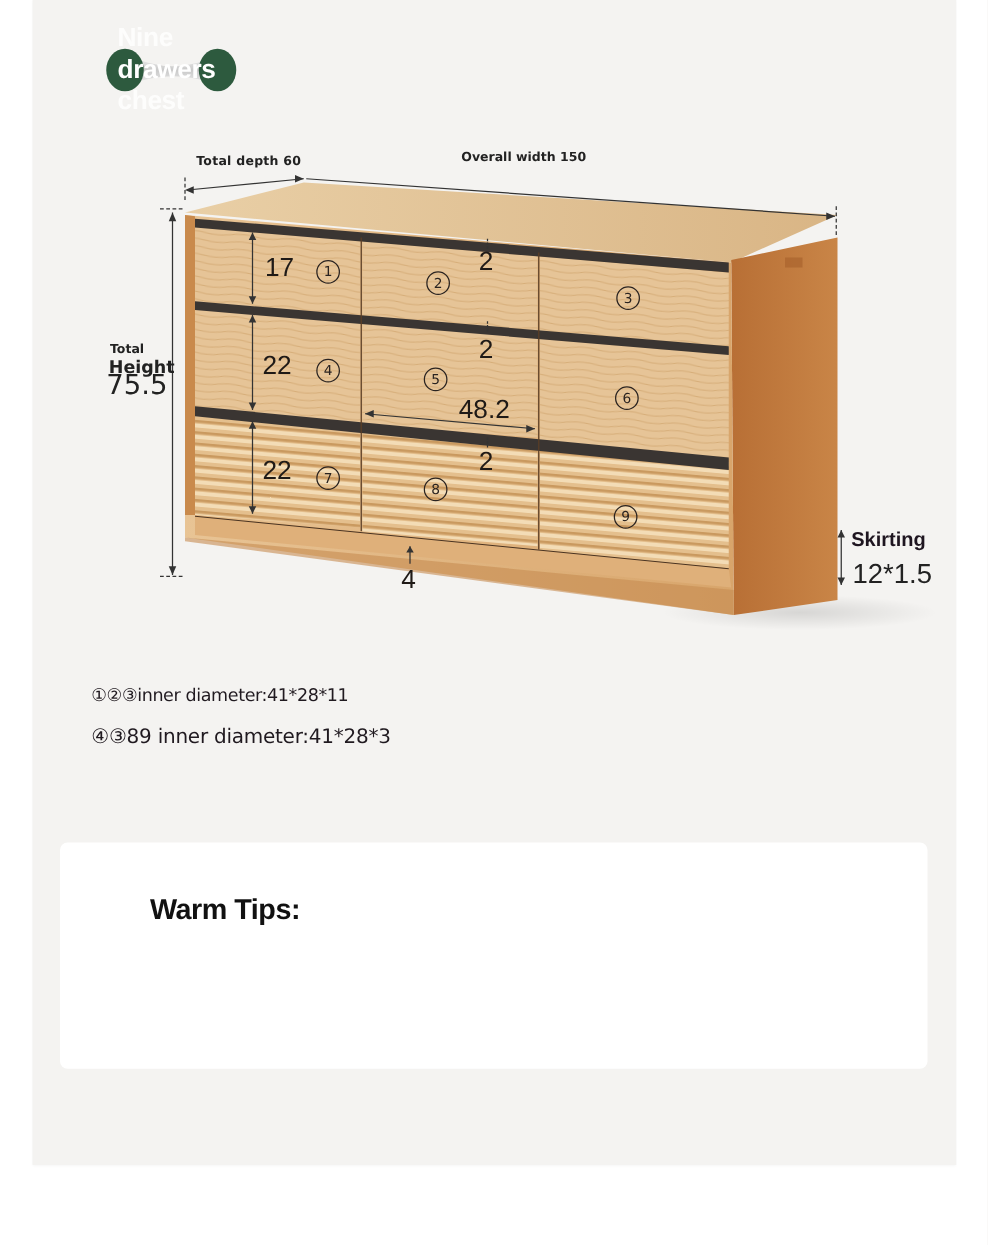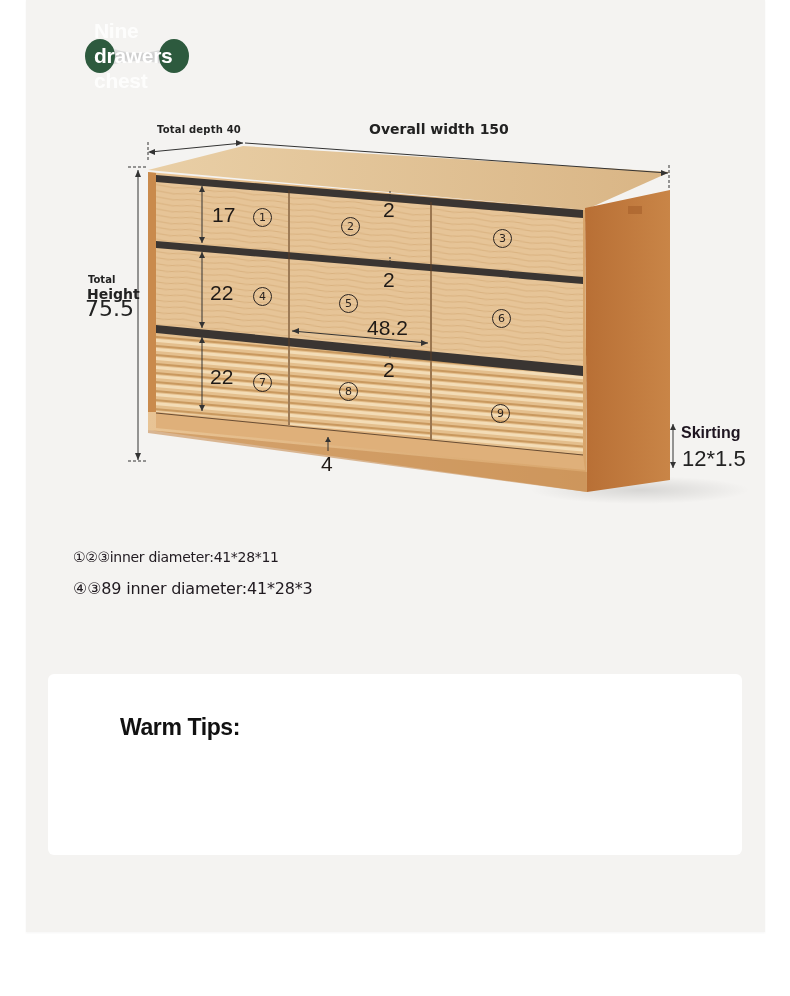--- a/index.html
+++ b/index.html
@@ -22,21 +22,21 @@
   .bt1 { top:19px; opacity:0.85; }
   .bt2 { top:44px; }
   .bt3 { top:69px; opacity:0.85; }
   .diagram {
     position:absolute; left:0; top:0; width:790px; height:520px;
   }
   .dim-label {
     position:absolute; color:#222; white-space:nowrap;
   }
   .dl-depth { left:157px; top:124px; font-size:10px; font-weight:bold; font-family:"DejaVu Sans", sans-serif; letter-spacing:0.2px;}
-  .dl-width { left:369px; top:121px; font-size:14px; font-weight:bold; font-family:"DejaVu Sans", sans-serif;}
+  .dl-width { left:369px; top:121px; font-size:10px; font-weight:bold; font-family:"DejaVu Sans", sans-serif;}
   .dl-th1 { left:88px; top:274px; font-size:10px; font-weight:bold;text-align:right; }
   .dl-th2 { left:87px; top:286px; font-size:14px; font-weight:bold; }
   .dl-th3 { left:85px; top:296px; font-size:22px; font-family:"DejaVu Sans", sans-serif; color:#222;text-align:center; }
   .dl-skirt1 { left:681px; top:424px; font-size:16px; font-weight:bold; color:#1e1520; font-family:"Liberation Sans", sans-serif;}
   .dl-skirt2 { left:682px; top:446px; font-size:22px; color:#222; font-family:"Liberation Sans", sans-serif;}
   .num { position:absolute; font-size:21px; color:#1f1a17; font-family:"Liberation Sans", sans-serif; }
   .circ { position:absolute; width:17px; height:17px; border:1px solid #2a2320; border-radius:50%;
           font-size:11px; line-height:17px; text-align:center; color:#2a2320; font-family:"DejaVu Sans", sans-serif; }
   .specs { position:absolute; left:73px; color:#201a20; font-weight:normal; font-family:"DejaVu Sans", sans-serif; white-space:nowrap; }
   .spec1 { top:549px; font-size:14px; letter-spacing:-0.3px; }
@@ -180,21 +180,21 @@
     <polygon points="202,337 199,343 205,343"></polygon>
     <polygon points="202,411 199,405 205,405"></polygon>
     <polygon points="292,331 299,328 299,334"></polygon>
     <polygon points="428,343 421,340 421,346"></polygon>
     <polygon points="328,437 325,442 331,442"></polygon>
     <polygon points="673,424 670,430 676,430"></polygon>
     <polygon points="673,468 670,462 676,462"></polygon>
   </g>
 </svg>
 
-<div class="dim-label dl-depth">Total depth 40</div>
+<div class="dim-label dl-depth">Total depth 60</div>
 <div class="dim-label dl-width">Overall width 150</div>
 <div class="dim-label dl-th1">Total</div>
 <div class="dim-label dl-th2">Height</div>
 <div class="dim-label dl-th3">75.5</div>
 <div class="dim-label dl-skirt1">Skirting</div>
 <div class="dim-label dl-skirt2">12*1.5</div>
 
 <div class="num" style="left:212px;top:203px;">17</div>
 <div class="num" style="left:210px;top:281px;">22</div>
 <div class="num" style="left:210px;top:365px;">22</div>

